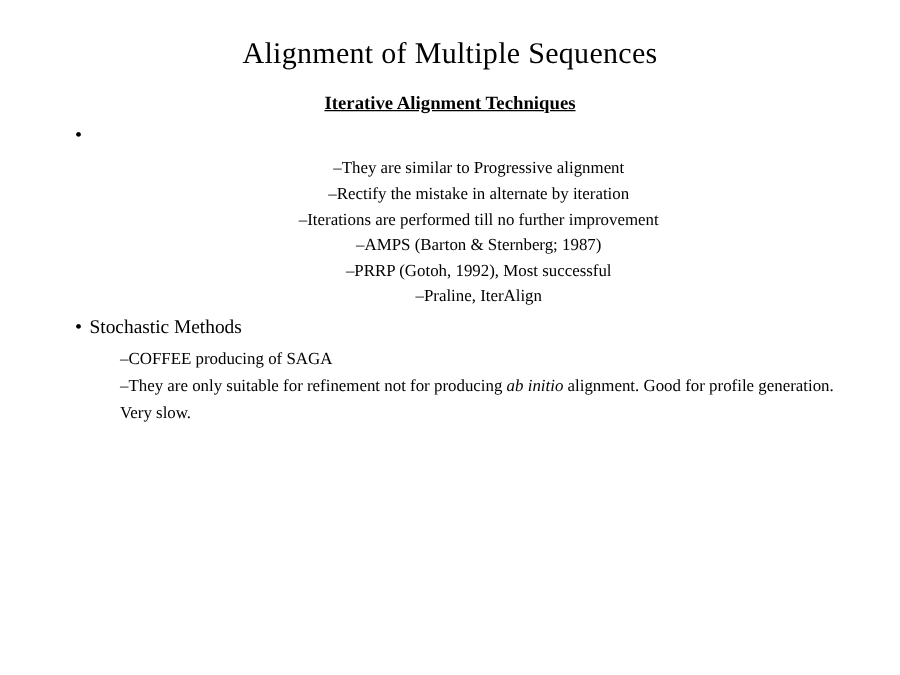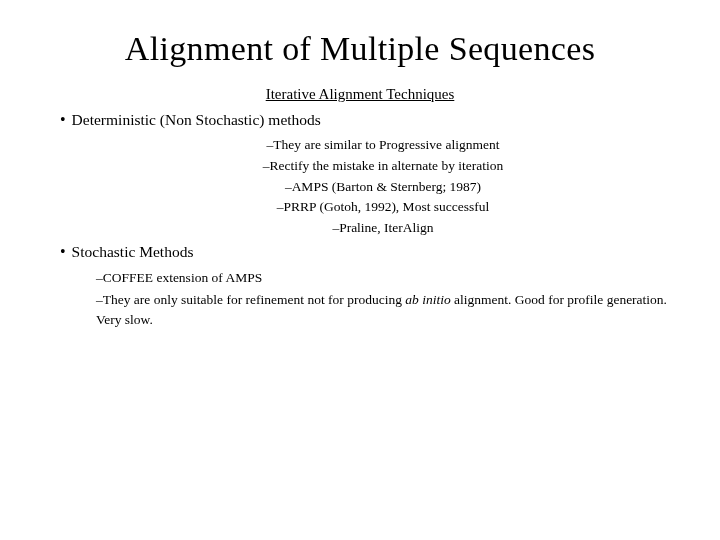--- a/index.html
+++ b/index.html
@@ -20,30 +20,30 @@
 
     .slide {
       width: 720px;
       height: 540px;
       padding: 30px 50px 30px 50px;
       position: relative;
     }
 
     .main-title {
       text-align: center;
-      font-size: 34px;
+      font-size: 24px;
       font-weight: normal;
       margin-bottom: 18px;
       letter-spacing: 0.01em;
     }
 
     .section-heading {
       text-align: center;
       font-size: 15px;
-      font-weight: normal;
+      font-weight: bold;
       text-decoration: underline;
       margin-bottom: 6px;
     }
 
     .bullet-level1 {
       display: flex;
       align-items: flex-start;
       margin-bottom: 4px;
       margin-left: 10px;
     }
@@ -90,36 +90,36 @@
 <body>
 
 <div class="slide">
 
   <h1 class="main-title">Alignment of Multiple Sequences</h1>
 
   <div class="section-heading">Iterative Alignment Techniques</div>
 
   <div class="bullet-level1">
     <span class="bullet-symbol">•</span>
-    <span class="bullet-text">Deterministic (Non Stochastic) methods</span>
   </div>
 
   <div class="sub-bullets">
     <div class="sub-bullet-item">–They are similar to Progressive alignment</div>
     <div class="sub-bullet-item">–Rectify the mistake in alternate by iteration</div>
+    <div class="sub-bullet-item">–Iterations are performed till no further improvement</div>
     <div class="sub-bullet-item">–AMPS (Barton &amp; Sternberg; 1987)</div>
     <div class="sub-bullet-item">–PRRP (Gotoh, 1992), Most successful</div>
     <div class="sub-bullet-item">–Praline, IterAlign</div>
   </div>
 
   <div class="bullet-level1">
     <span class="bullet-symbol">•</span>
     <span class="bullet-text">Stochastic Methods</span>
   </div>
 
   <div class="stochastic-sub-bullets">
-    <div class="stochastic-sub-item">–COFFEE extension of AMPS</div>
+    <div class="stochastic-sub-item">–COFFEE producing of SAGA</div>
     <div class="stochastic-sub-item">
       <span>–They are only suitable for refinement not for producing </span><em>ab initio</em><span> alignment. Good for profile generation. Very slow.</span>
     </div>
   </div>
 
 </div>
 
 </body></html>

